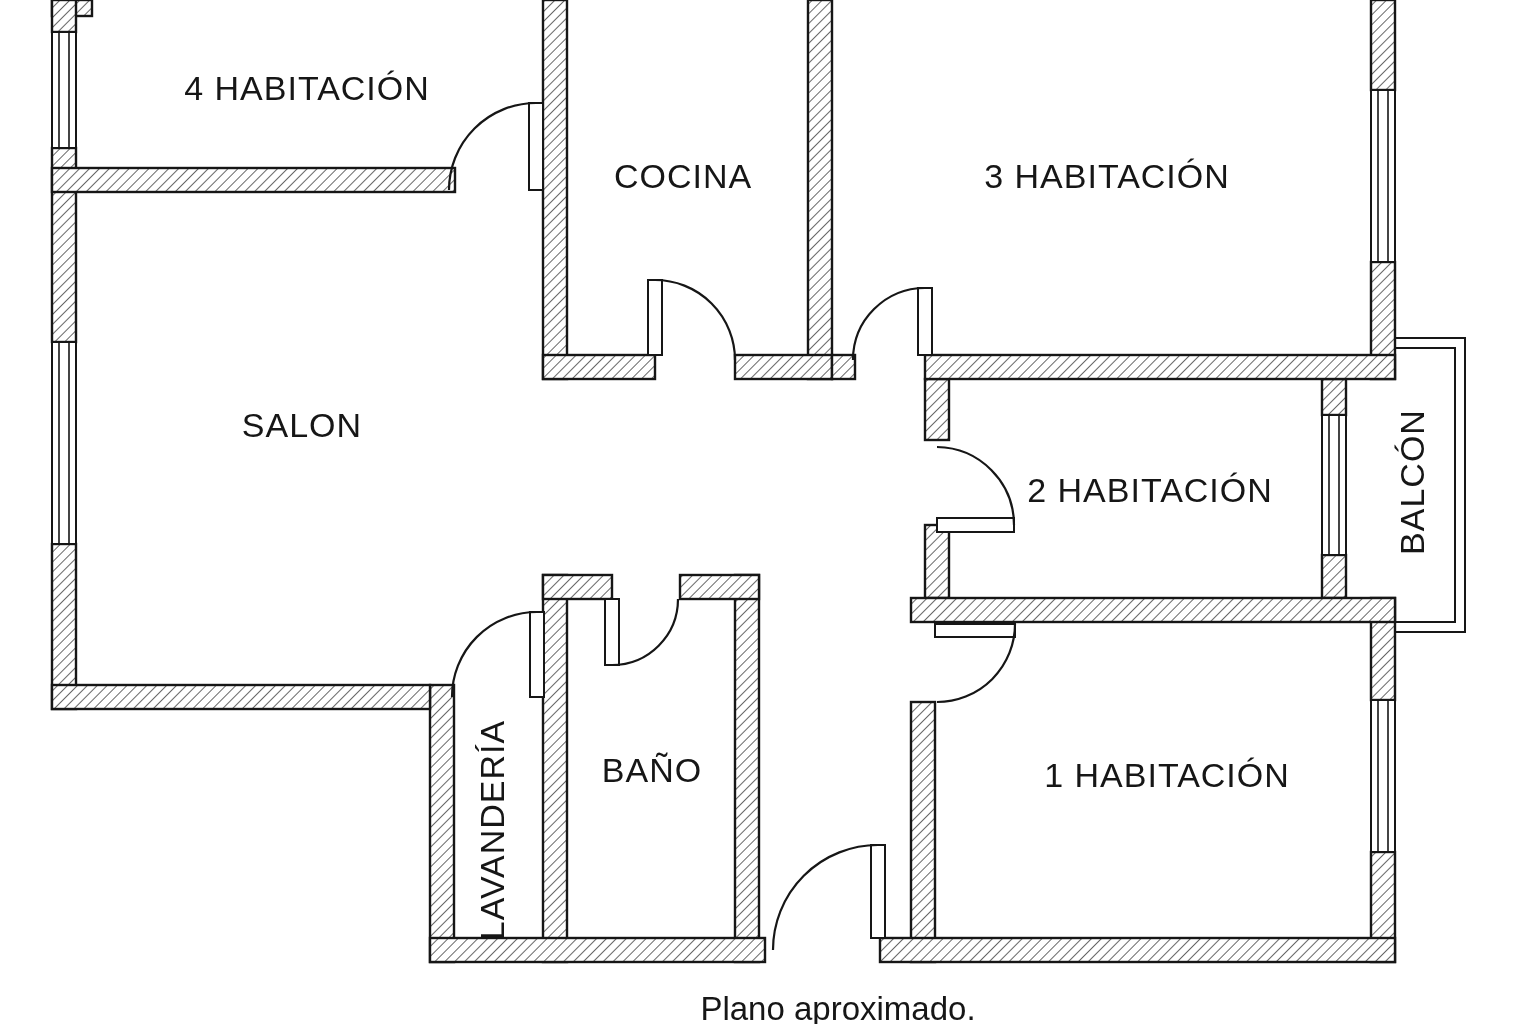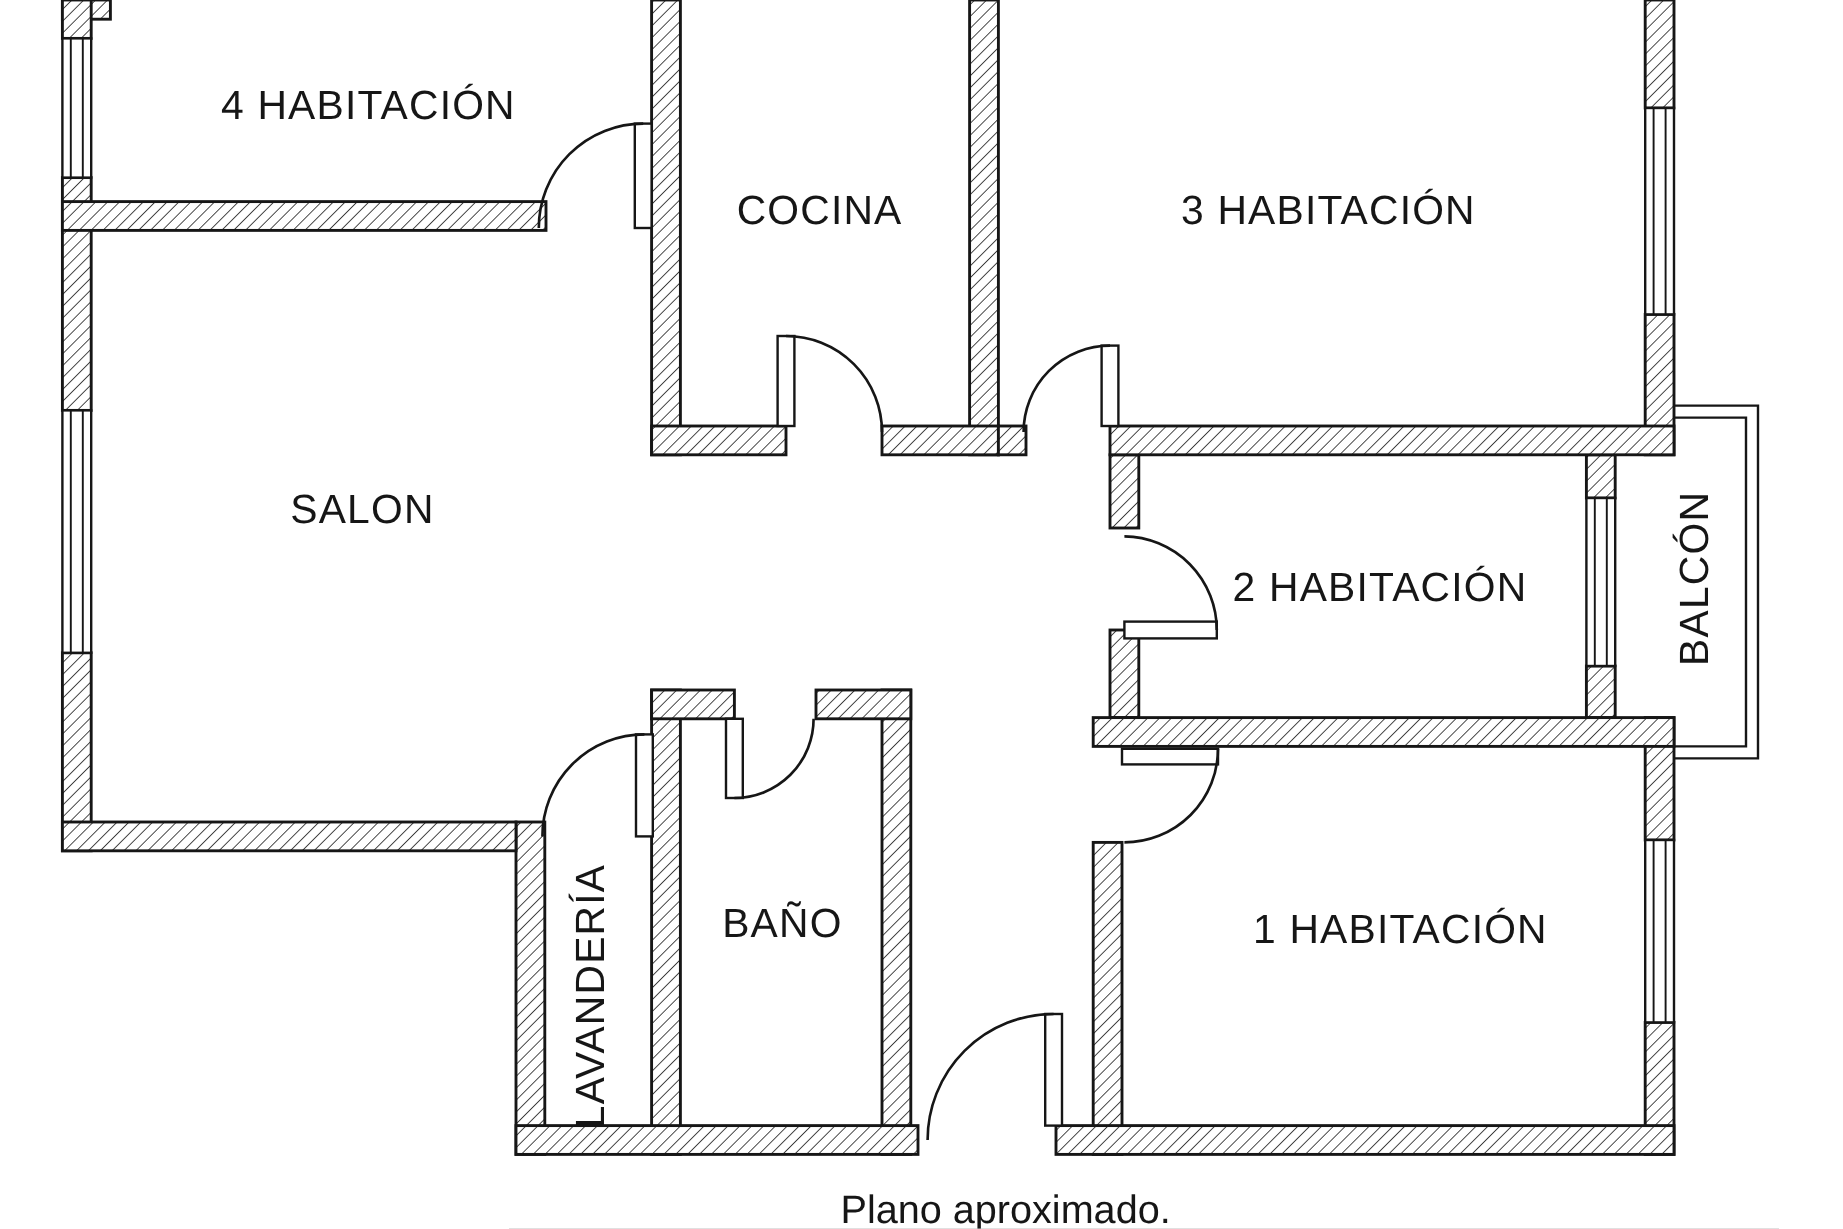--- a/index.html
+++ b/index.html
@@ -4,21 +4,21 @@
 <style>
   html, body {
     margin: 0;
     padding: 0;
     background: #ffffff;
   }
   .plan-wrap {
     position: relative;
     width: 1536px;
     height: 1024px;
-    background: #a3a3a3;
+    background: #3b82f6;
     overflow: hidden;
   }
   svg { display: block; }
   .room-label {
     font-family: "Liberation Sans", sans-serif;
     font-size: 34px;
     letter-spacing: 1px;
     fill: #161616;
   }
   .caption {

